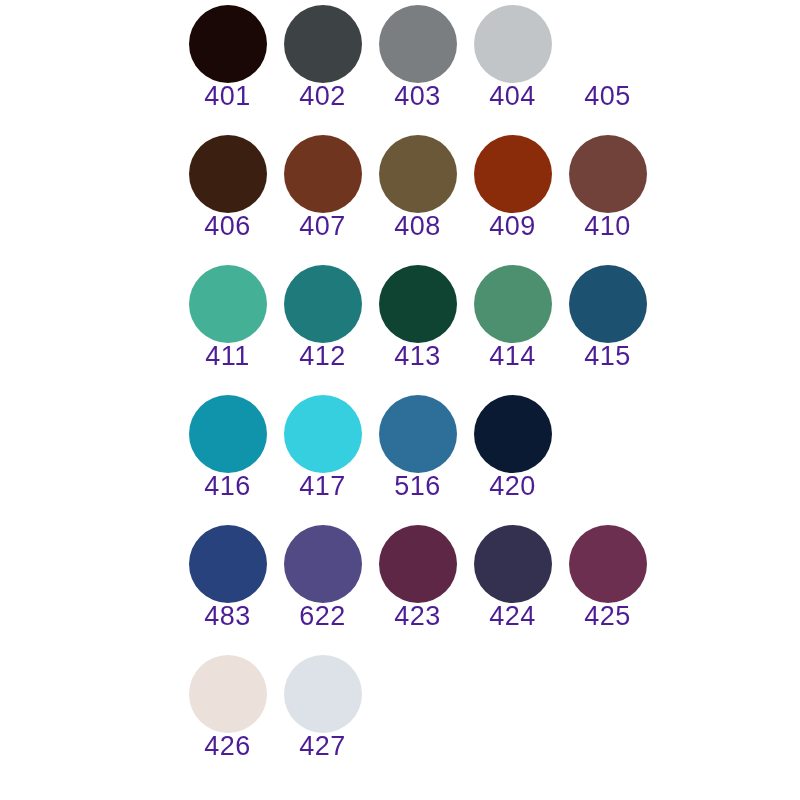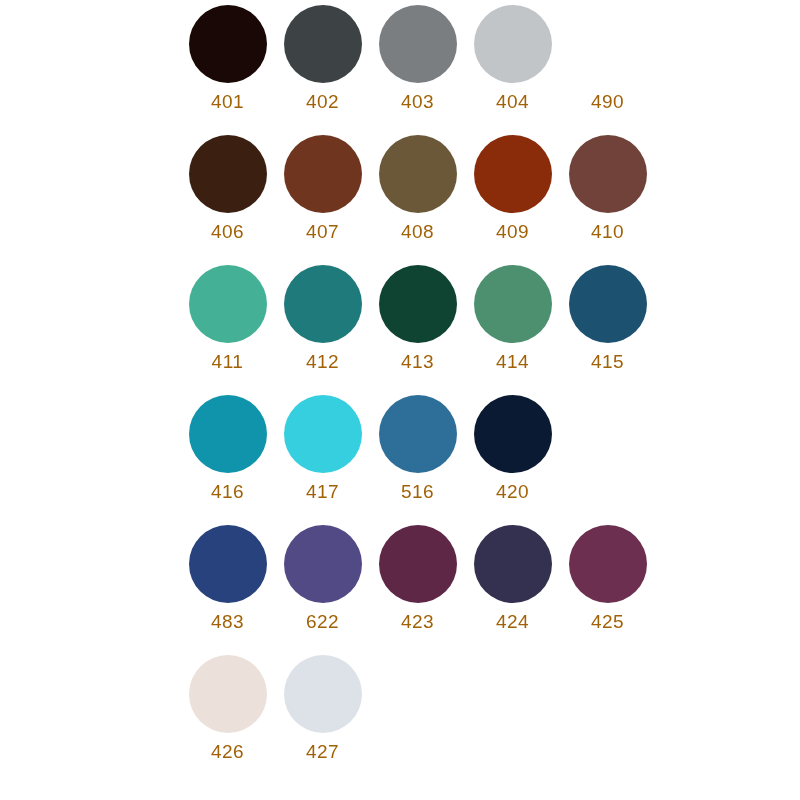--- a/index.html
+++ b/index.html
@@ -42,26 +42,25 @@
     background: #ffffff;
     flex: 0 0 auto;
   }
 
   
   .swatch-dot.is-blank {
     background: #ffffff;
   }
 
   .swatch-label {
-    margin-top: 9px;
-    font-size: 19px;
+    font-size: 27px;
     line-height: 1;
     font-weight: 300;
     letter-spacing: 0.5px;
-    color: #a16207;
+    color: #4c1d95;
     font-family: "Liberation Sans", sans-serif;
     white-space: nowrap;
   }
 </style>
 </head>
 <body>
 
 <div id="swatch-chart">
     <div class="swatch-row">
       <div class="swatch-cell">
@@ -75,21 +74,21 @@
       <div class="swatch-cell">
         <div class="swatch-dot" style="background: var(--c, #7b7e80); --c: #7b7e80;"></div>
         <div class="swatch-label">403</div>
       </div>
       <div class="swatch-cell">
         <div class="swatch-dot" style="background: var(--c, #c2c5c7); --c: #c2c5c7;"></div>
         <div class="swatch-label">404</div>
       </div>
       <div class="swatch-cell">
         <div class="swatch-dot is-blank" style="background: var(--c, #ffffff); --c: #ffffff;"></div>
-        <div class="swatch-label">490</div>
+        <div class="swatch-label">405</div>
       </div>
     </div>
     <div class="swatch-row">
       <div class="swatch-cell">
         <div class="swatch-dot" style="background: var(--c, #3b2012); --c: #3b2012;"></div>
         <div class="swatch-label">406</div>
       </div>
       <div class="swatch-cell">
         <div class="swatch-dot" style="background: var(--c, #70351f); --c: #70351f;"></div>
         <div class="swatch-label">407</div>

